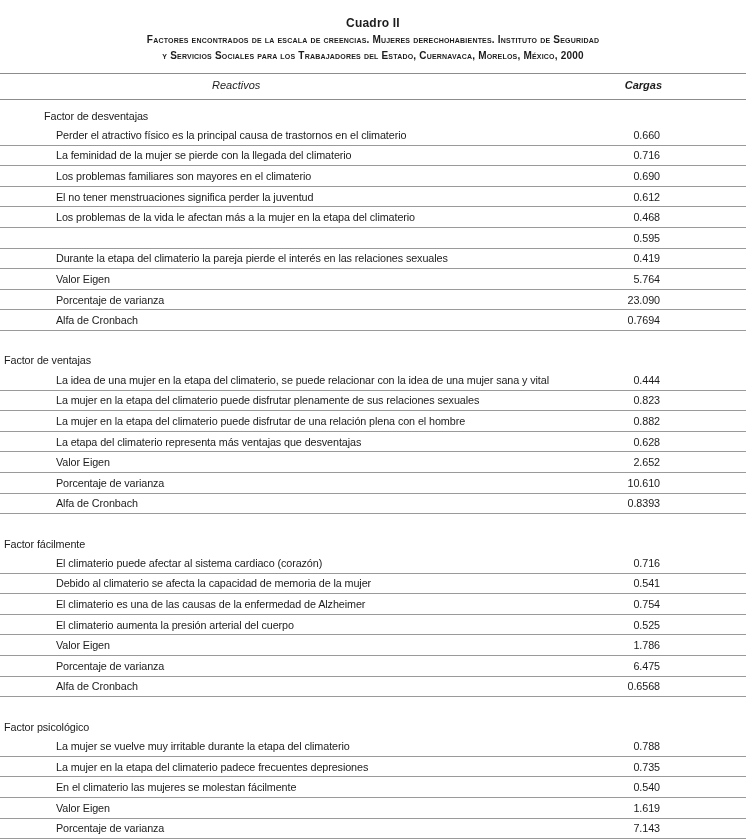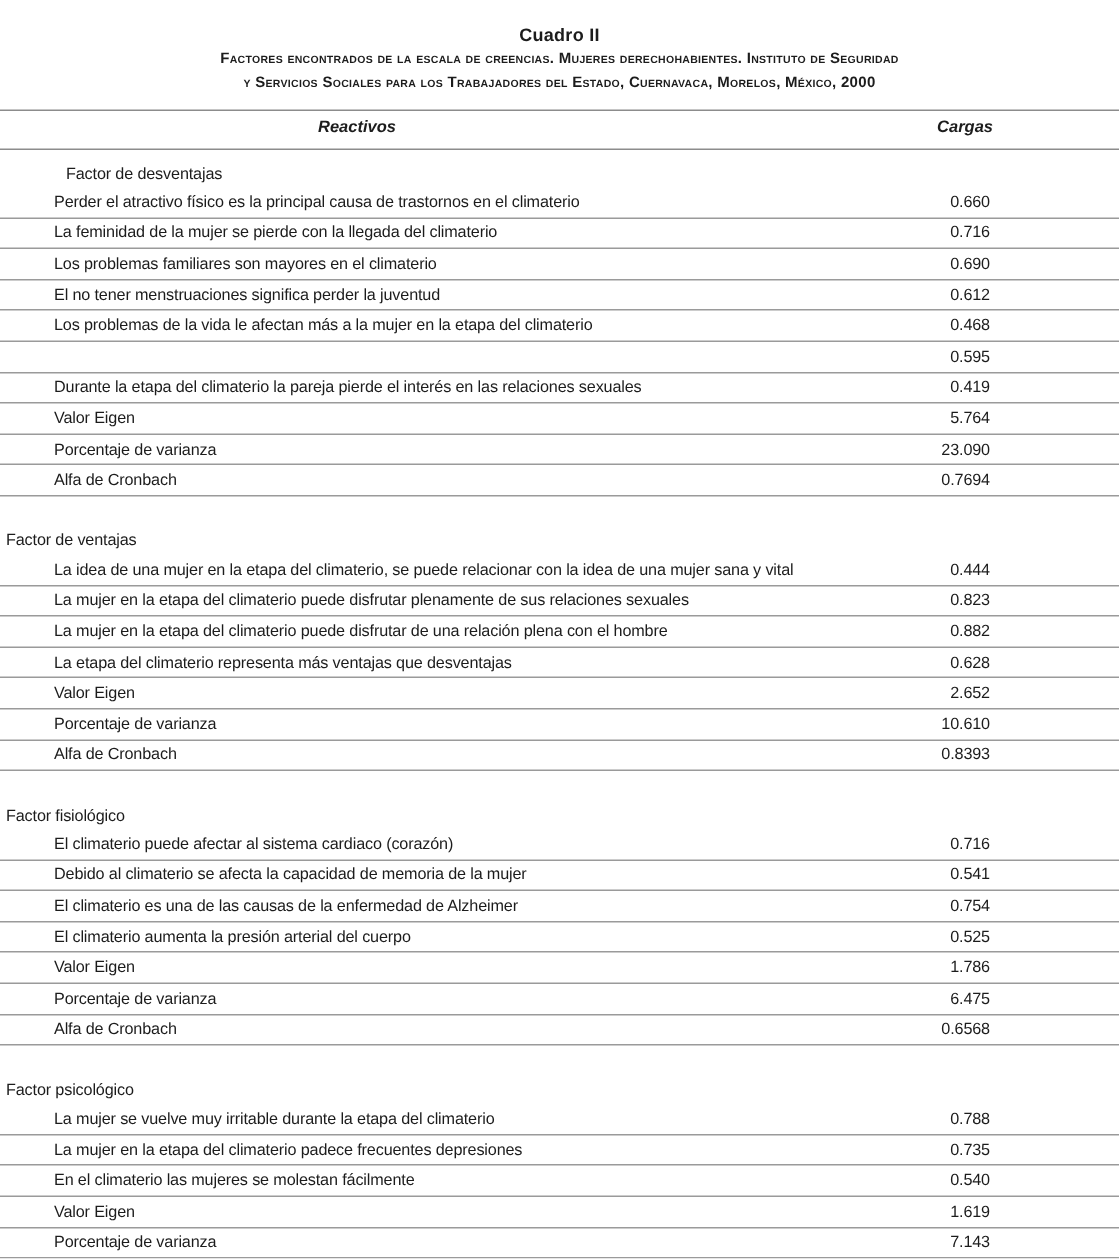--- a/index.html
+++ b/index.html
@@ -41,21 +41,20 @@
     border-top: 1px solid #8c8c8c;
     border-bottom: 1px solid #8c8c8c;
     margin-top: 9px;
   }
   .colhead-band .col-reactivos {
     position: absolute;
     left: 212px;
     top: 5px;
     font-style: italic;
     font-size: 11px;
-    font-weight: bold;
   }
   .colhead-band .col-cargas {
     position: absolute;
     right: 84px;
     top: 5px;
     font-style: italic;
     font-size: 11px;
     font-weight: bold;
   }
 
@@ -77,20 +76,21 @@
     display: flex;
     align-items: center;
     height: 19.6px;
     border-bottom: 1px solid #9a9a9a;
     font-size: 10.8px;
     letter-spacing: -0.1px;
   }
   .row .reactivo {
     padding-left: 36px;
     white-space: nowrap;
+    margin-left: 20px;
   }
   .row .carga {
     margin-left: auto;
     padding-right: 86px;
   }
 </style>
 </head>
 <body>
 
 <div class="page">
@@ -175,21 +175,21 @@
         <div class="row">
           <span class="reactivo">Porcentaje de varianza</span>
           <span class="carga">10.610</span>
         </div>
         <div class="row">
           <span class="reactivo">Alfa de Cronbach</span>
           <span class="carga">0.8393</span>
         </div>
       </div>
       <div class="section">
-        <div class="section-header">Factor fisiológico</div>
+        <div class="section-header">Factor fácilmente</div>
         <div class="row">
           <span class="reactivo">El climaterio puede afectar al sistema cardiaco (corazón)</span>
           <span class="carga">0.716</span>
         </div>
         <div class="row">
           <span class="reactivo">Debido al climaterio se afecta la capacidad de memoria de la mujer</span>
           <span class="carga">0.541</span>
         </div>
         <div class="row">
           <span class="reactivo">El climaterio es una de las causas de la enfermedad de Alzheimer</span>

